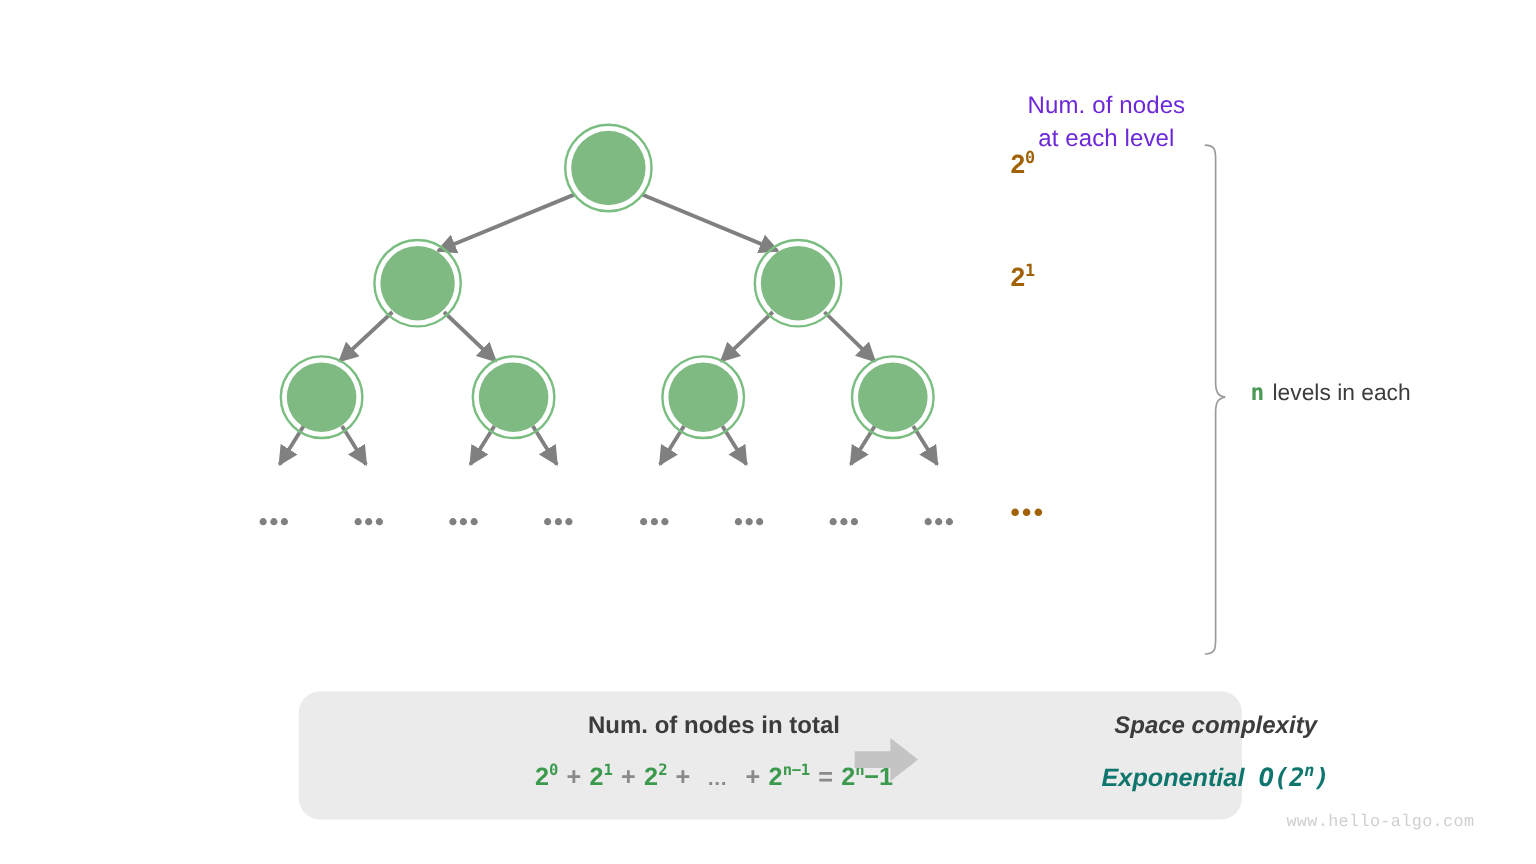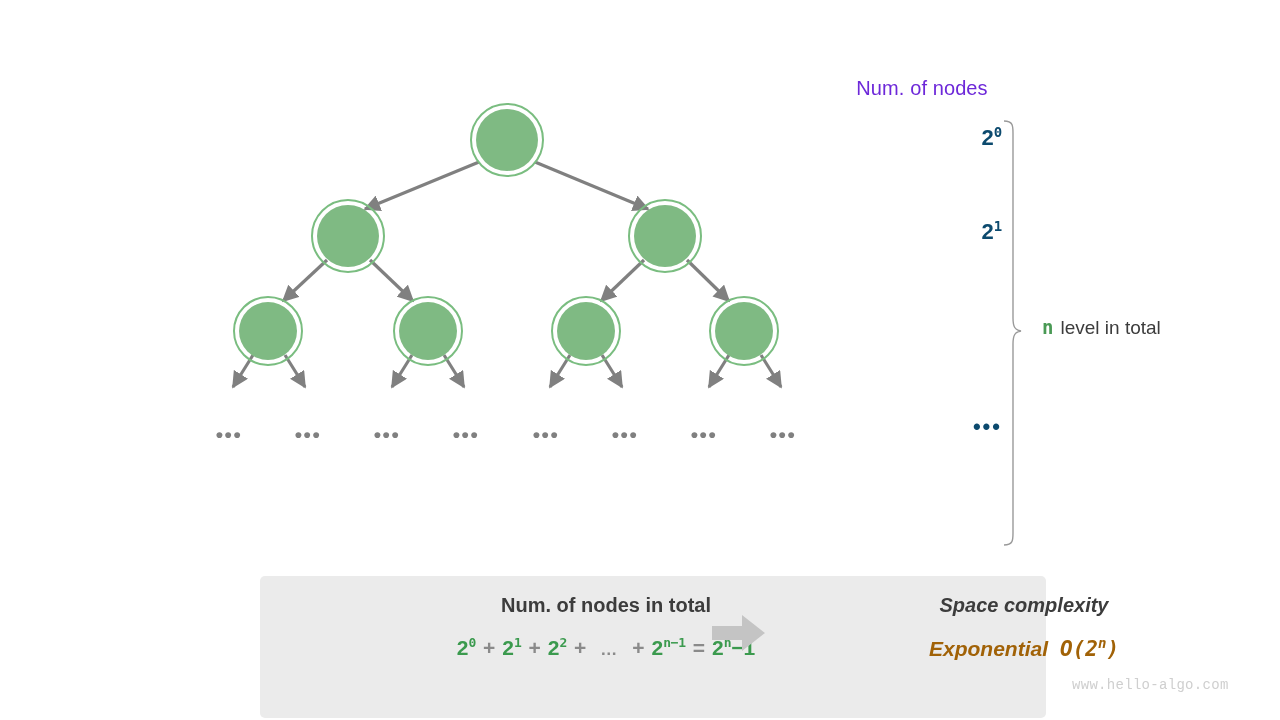--- a/index.html
+++ b/index.html
@@ -41,22 +41,22 @@
     font-size: 20px;
     line-height: 28px;
     letter-spacing: 0.1px;
     margin-top: 42px;
   }
 
   
   .level-label {
     position: absolute;
     width: 160px;
-    text-align: right;
-    color: #0c4a6e;
+    text-align: left;
+    color: #a16207;
     font-size: 22px;
     font-weight: bold;
     white-space: nowrap;
   }
   .level-label .sup {
     font-family: "DejaVu Sans Mono", monospace;
     font-size: 14px;
     font-weight: bold;
     vertical-align: super;
     letter-spacing: -0.3px;
@@ -82,24 +82,23 @@
     font-size: 19px;
     margin-right: 7px;
   }
 
   
   .summary-box {
     position: absolute;
     left: 249px;
     top: 576px;
     width: 786px;
-    height: 142px;
+    height: 107px;
     background: #ebebeb;
-    border-radius: 5px;
-    margin-left: 11px;
+    border-radius: 18px;
   }
   .summary-col {
     position: absolute;
     text-align: center;
   }
   .summary-col.left  { left: 16px;  top: 16px; width: 660px; }
   .summary-col.right { left: 508px; top: 16px; width: 512px; font-style: italic; }
 
   .summary-title {
     font-size: 20px;
@@ -109,21 +108,21 @@
     white-space: nowrap;
   }
   .summary-value {
     margin-top: 12px;
     font-size: 21px;
     font-weight: bold;
     line-height: 26px;
     white-space: nowrap;
   }
   .summary-value.green { color: #3b9a4e; }
-  .summary-value.red   { color: #a16207; }
+  .summary-value.red   { color: #0f766e; }
 
   .op { color: #8a8a8a; font-weight: bold; margin: 0 7px; }
   .op.dots { letter-spacing: 1px; font-size: 17px; }
   .term { color: #3b9a4e; }
   .term .sup {
     font-family: "DejaVu Sans Mono", monospace;
     font-size: 13px;
     font-weight: bold;
     vertical-align: super;
     letter-spacing: -0.3px;
@@ -239,34 +238,35 @@
              C 1013 121 1013 126 1013 133
              L 1013 318
              C 1013 327 1015 330 1021 331
              C 1015 332 1013 335 1013 344
              L 1013 533
              C 1013 540 1013 545 1004 545" fill="none" stroke="#9a9a9a" stroke-width="1.4"></path>
   </svg>
 
   <div class="col-header">
     <div>Num. of nodes</div>
+    <div>at each level</div>
   </div>
 
   <div class="level-label" style="left:842px; top:124px;">
     <span>2</span><span class="sup">0</span>
   </div>
   <div class="level-label" style="left:842px; top:218px;">
     <span>2</span><span class="sup">1</span>
   </div>
   <div class="level-label dots" style="left:842px; top:414px;">
     <span>•••</span>
   </div>
 
   <div class="total-label">
-    <span class="nvar">n</span><span>level in total</span>
+    <span class="nvar">n</span><span>levels in each</span>
   </div>
 
   <div class="summary-box">
 
     <div class="summary-col left">
       <div class="summary-title">Num. of nodes in total</div>
       <div class="summary-value green"><span class="term"><span>2</span><span class="sup">0</span></span><span class="op">+</span><span class="term"><span>2</span><span class="sup">1</span></span><span class="op">+</span><span class="term"><span>2</span><span class="sup">2</span></span><span class="op">+</span><span class="op dots">…</span><span class="op">+</span><span class="term"><span>2</span><span class="sup">n−1</span></span><span class="op">=</span><span class="term"><span>2</span><span class="sup">n</span><span>−1</span></span></div>
     </div>
 
     <div class="summary-col right">

